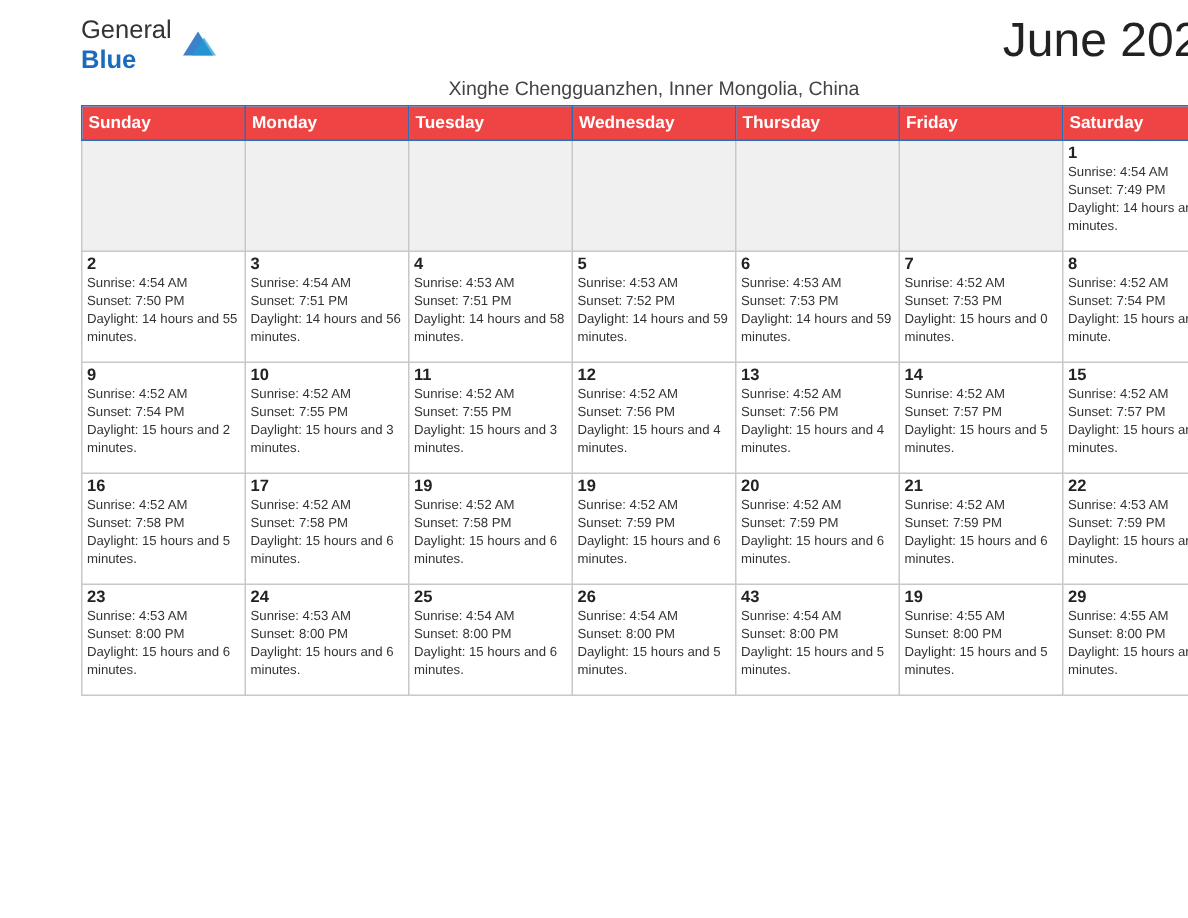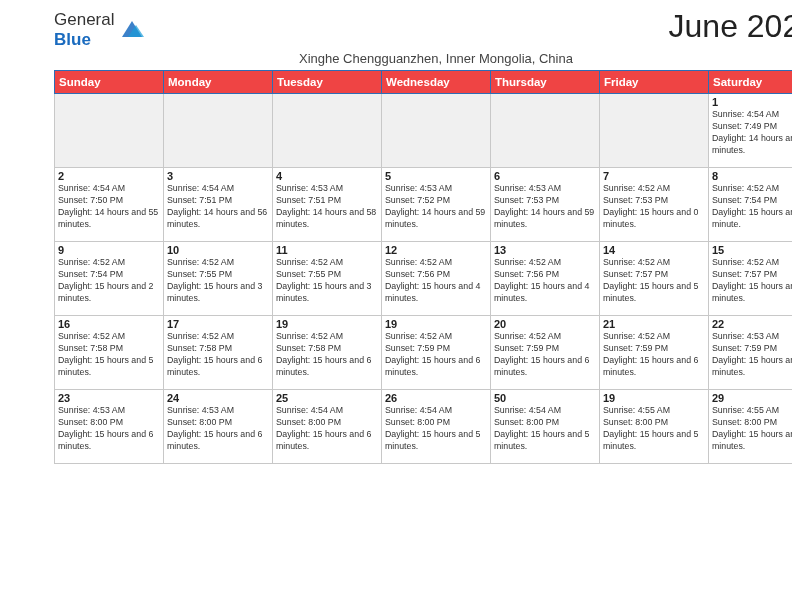--- a/index.html
+++ b/index.html
@@ -234,21 +234,21 @@
           </td>
           <td>
             <span class="day-num">25</span>
             <div class="day-info">Sunrise: 4:54 AM<br>Sunset: 8:00 PM<br>Daylight: 15 hours and 6 minutes.</div>
           </td>
           <td>
             <span class="day-num">26</span>
             <div class="day-info">Sunrise: 4:54 AM<br>Sunset: 8:00 PM<br>Daylight: 15 hours and 5 minutes.</div>
           </td>
           <td>
-            <span class="day-num">50</span>
+            <span class="day-num">43</span>
             <div class="day-info">Sunrise: 4:54 AM<br>Sunset: 8:00 PM<br>Daylight: 15 hours and 5 minutes.</div>
           </td>
           <td>
             <span class="day-num">19</span>
             <div class="day-info">Sunrise: 4:55 AM<br>Sunset: 8:00 PM<br>Daylight: 15 hours and 5 minutes.</div>
           </td>
           <td>
             <span class="day-num">29</span>
             <div class="day-info">Sunrise: 4:55 AM<br>Sunset: 8:00 PM<br>Daylight: 15 hours and 4 minutes.</div>
           </td>

